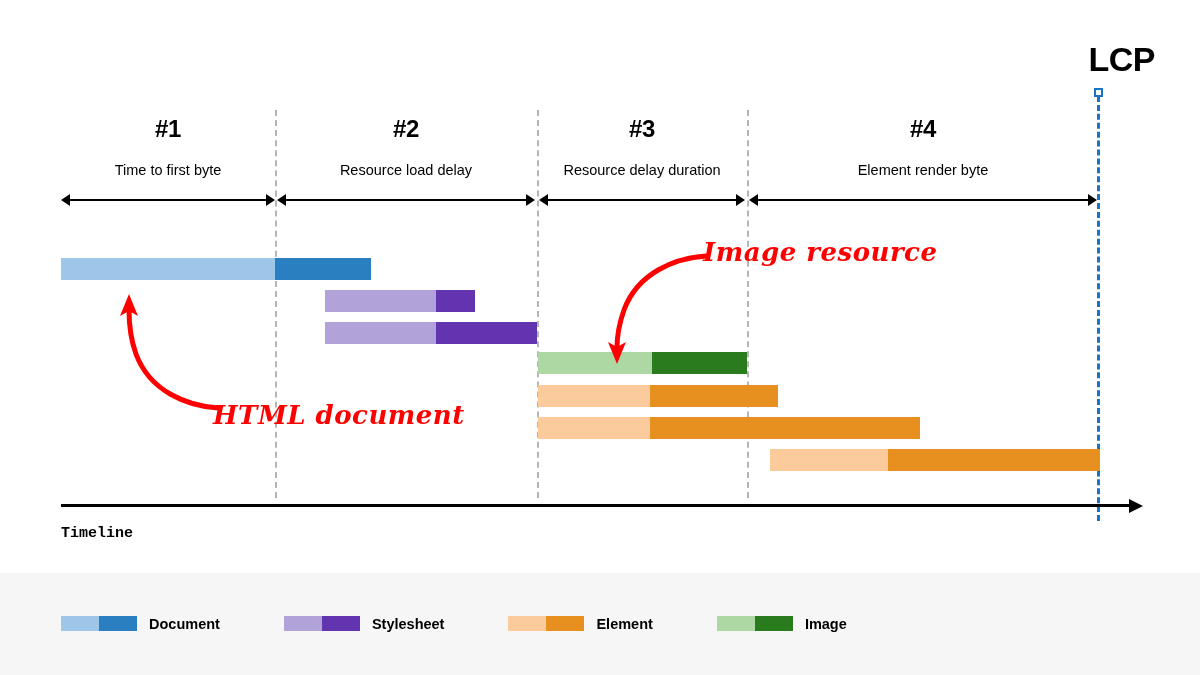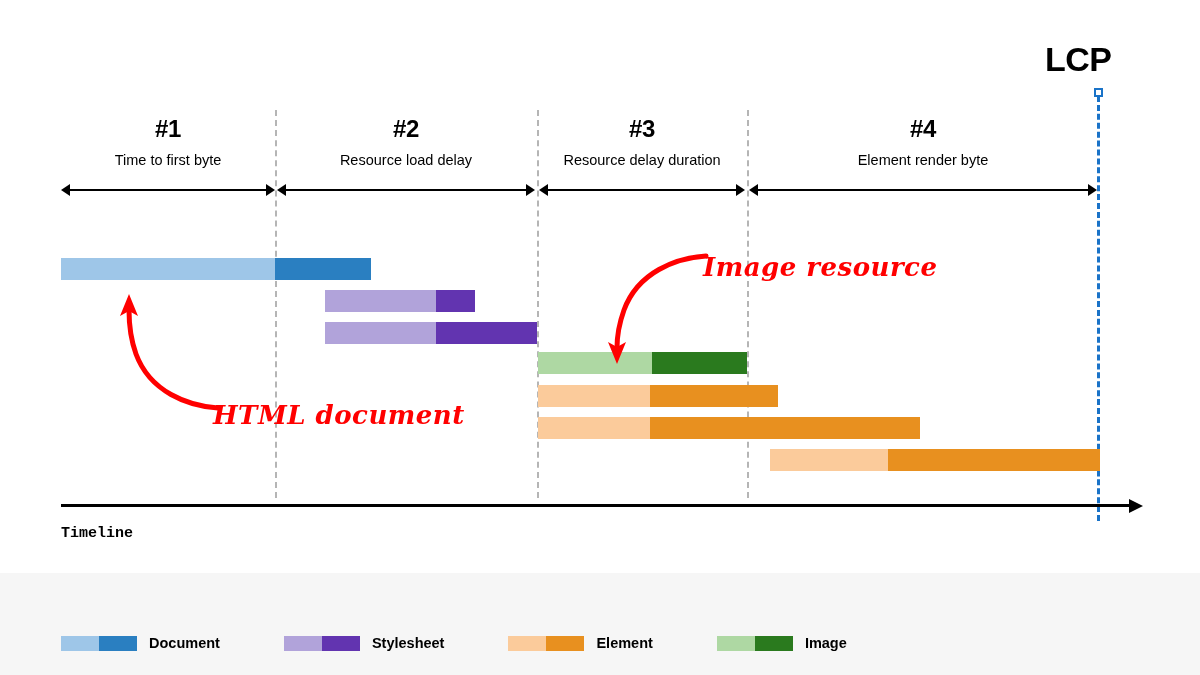--- a/index.html
+++ b/index.html
@@ -29,21 +29,21 @@
     height: 573px;
     background: #ffffff;
   }
 
   
   .lcp-label {
     position: absolute;
     left: 1045px;
     top: 42px;
     width: 110px;
-    text-align: left;
+    text-align: right;
     font-size: 34px;
     font-weight: 700;
     letter-spacing: -0.5px;
     color: #000000;
     line-height: 1;
   }
   .lcp-marker {
     position: absolute;
     left: 1094px;
     top: 88px;
@@ -82,21 +82,21 @@
     font-weight: 700;
     color: #000000;
     line-height: 1.1;
     letter-spacing: -0.3px;
   }
   .phase .phase-name {
     text-align: center;
     font-size: 14.5px;
     font-weight: 400;
     color: #000000;
-    margin-top: 10px;
+    margin-top: 20px;
     line-height: 1.2;
   }
   .phase .phase-arrow {
     position: relative;
     margin-top: 14px;
     height: 12px;
   }
   .phase .phase-arrow .shaft {
     position: absolute;
     left: 7px;
@@ -190,23 +190,22 @@
   }
   .legend {
     position: absolute;
     left: 61px;
     top: 43px;
     display: flex;
     align-items: center;
   }
   .legend-item {
     display: flex;
-    align-items: center;
+    align-items: flex-start;
     margin-right: 64px;
-    margin-top: 19px;
   }
   .legend-swatch {
     display: flex;
     width: 76px;
     height: 15px;
     margin-right: 12px;
   }
   .legend-swatch .half {
     width: 50%;
     height: 100%;
@@ -306,21 +305,21 @@
     <svg class="annot-svg" style="left:110px; top:288px;" width="120" height="125" viewBox="0 0 120 125">
       <path d="M108,120 C78,118 40,104 26,66 C21,52 19,38 19,22" stroke="#ff0000" stroke-width="5" fill="none" stroke-linecap="round"></path>
       <path d="M19,6 L28,28 L19,23 L10,28 Z" fill="#ff0000"></path>
     </svg>
     <div class="annot" style="left:213px; top:400px;">HTML document</div>
 
     <svg class="annot-svg" style="left:592px; top:242px;" width="120" height="125" viewBox="0 0 120 125">
       <path d="M114,14 C84,16 46,30 32,68 C27,82 25,94 25,106" stroke="#ff0000" stroke-width="5" fill="none" stroke-linecap="round"></path>
       <path d="M25,122 L34,100 L25,105 L16,100 Z" fill="#ff0000"></path>
     </svg>
-    <div class="annot" style="left:703px; top:252px;">Image resource</div>
+    <div class="annot" style="left:703px; top:237px;">Image resource</div>
 
     <div class="axis-line"></div>
     <div class="axis-arrow"></div>
     <div class="axis-label">Timeline</div>
   </div>
 
   <div class="footer">
     <div class="legend" id="legend-layer">
         <div class="legend-item">
           <div class="legend-swatch">

